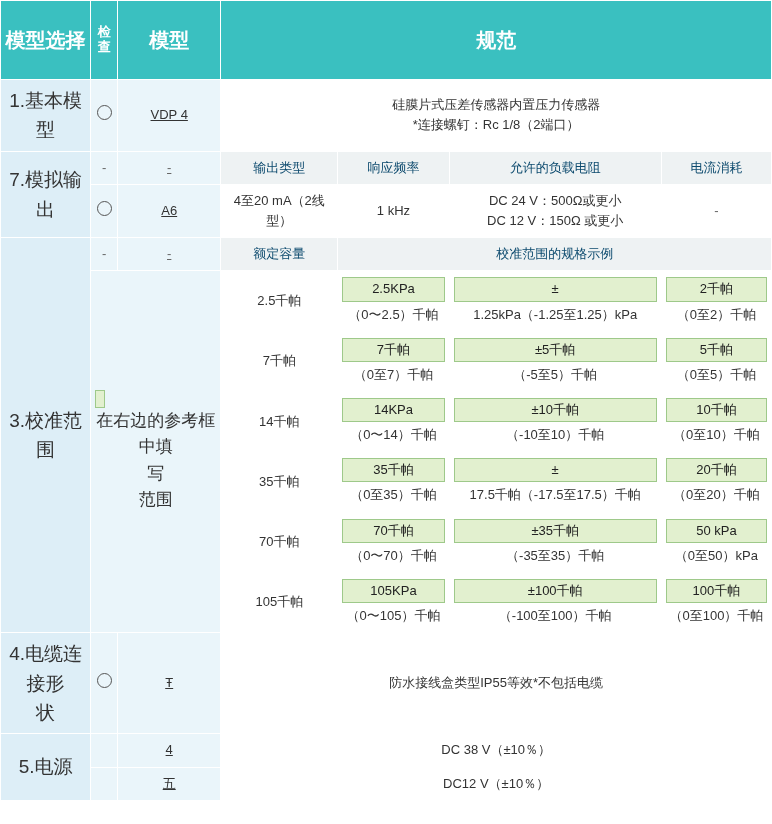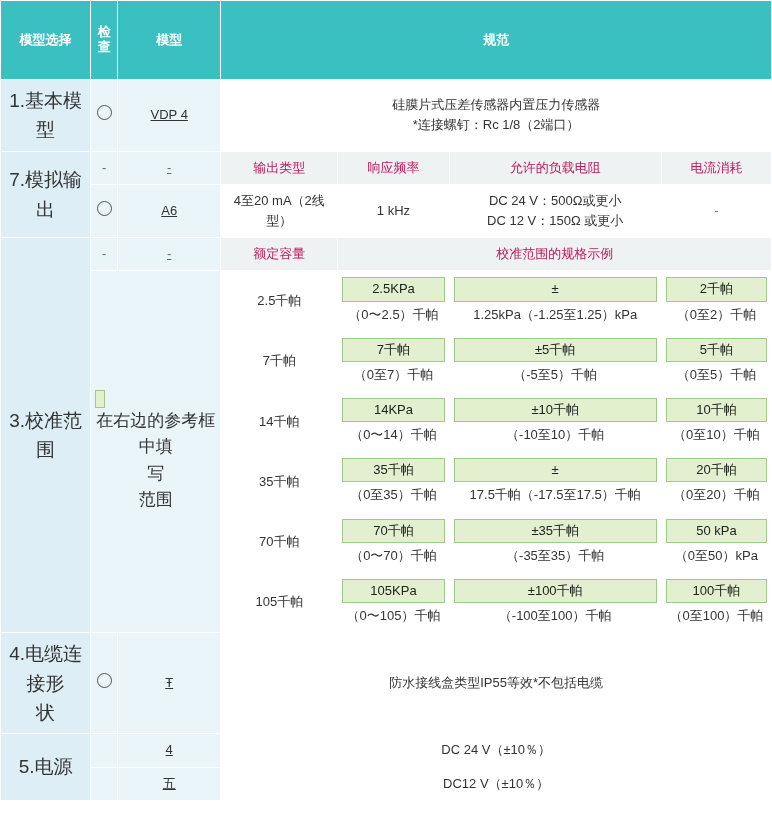--- a/index.html
+++ b/index.html
@@ -20,42 +20,42 @@
     text-align:center;
     vertical-align:middle;
     padding:6px 4px;
     line-height:1.55;
     font-weight:normal;
   }
   .hdr{
     background:#3ac0c0;
     color:#ffffff;
     font-weight:bold;
-    font-size:13px;
+    font-size:20px;
     height:66px;
   }
   .hdr.vert{
     font-size:13px;
     line-height:1.15;
   }
   .cat{
     background:#ddeef7;
     color:#333333;
     font-size:19px;
   }
   .chk{
     background:#eaf5fa;
   }
   .model{
     background:#eaf5fa;
     text-decoration:underline;
   }
   .sub{
     background:#eef2f3;
-    color:#be185d;
+    color:#0c4a6e;
   }
   .spec{
     background:#ffffff;
     text-align:center;
   }
   .circle{
     display:inline-block;
     width:13px;height:13px;
     border:1px solid #555;
     border-radius:50%;
@@ -264,21 +264,21 @@
       <span class="circle"></span>
     </td>
     <td class="model">Ŧ</td>
     <td class="spec" colspan="4">防水接线盒类型IP55等效*不包括电缆</td>
   </tr>
 
   <tr>
     <td class="cat" rowspan="2">5.电源</td>
     <td class="chk"></td>
     <td class="model">4</td>
-    <td class="spec" colspan="4">DC 24 V（±10％）</td>
+    <td class="spec" colspan="4">DC 38 V（±10％）</td>
   </tr>
 
   <tr>
     <td class="chk"></td>
     <td class="model">五</td>
     <td class="spec" colspan="4">DC12 V（±10％）</td>
   </tr>
 
 </tbody>
   </table>

